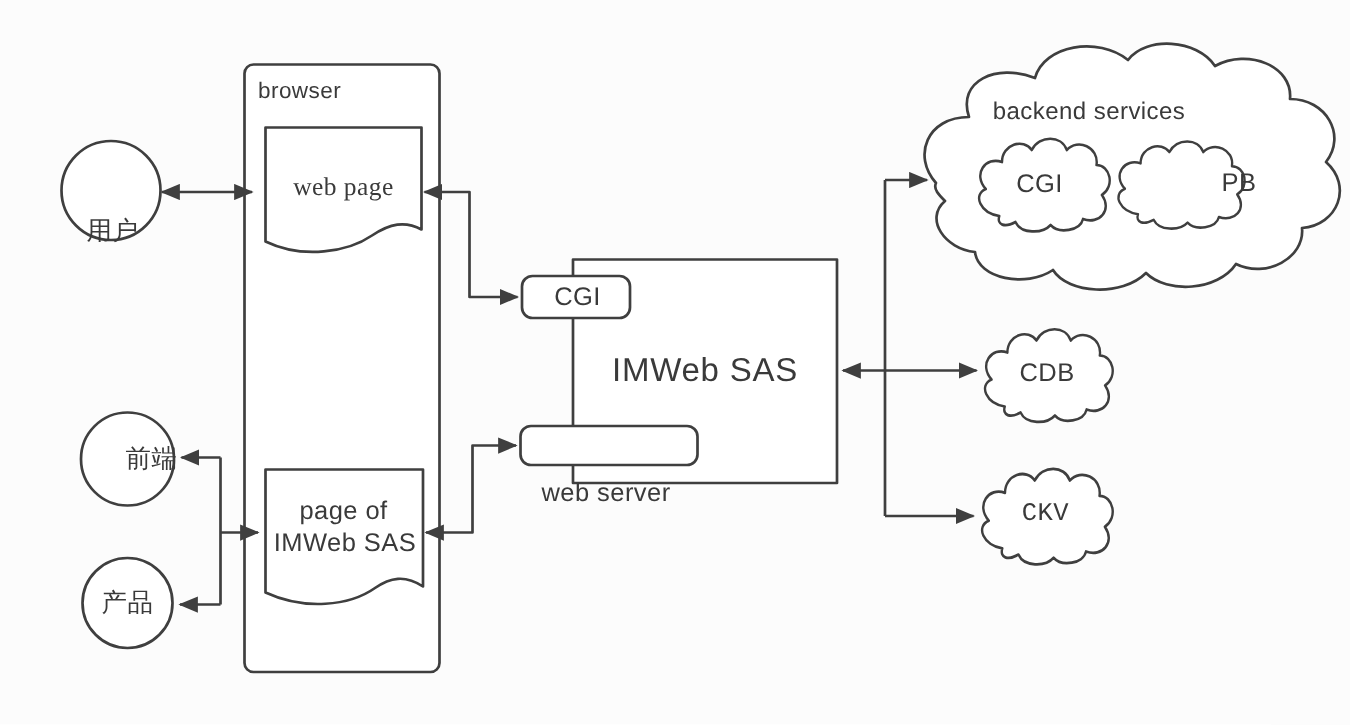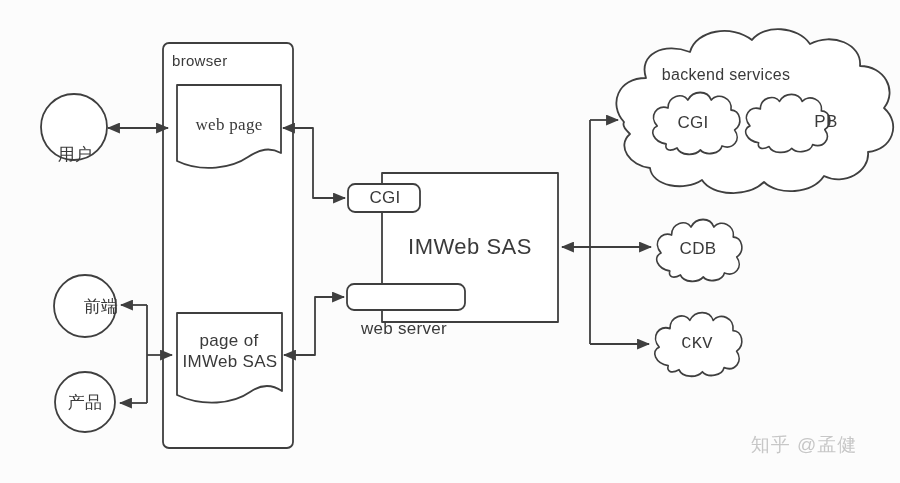--- a/index.html
+++ b/index.html
@@ -97,14 +97,13 @@
   <span class="lbl" style="left:230px;top:362px;">IMWeb SAS</span>
   <span class="lbl" style="left:385px;top:198px;">CGI</span>
   <span class="lbl" style="left:404px;top:297px;margin-top:32px;">web server</span>
   <span class="lbl lbl-big" style="left:470px;top:247px;">IMWeb SAS</span>
   <span class="lbl" style="left:726px;top:75px;font-size:16px;">backend services</span>
   <span class="lbl" style="left:693px;top:123px;">CGI</span>
   <span class="lbl" style="left:826px;top:122px;">PB</span>
   <span class="lbl" style="left:698px;top:249px;">CDB</span>
   <span class="lbl" style="left:697px;top:343px;font-family:Liberation Mono, monospace;">CKV</span>
 
-  <span class="watermark" style="left:804px;top:445px;">知乎 @孟健</span>
 </div>
 
 </body></html>

